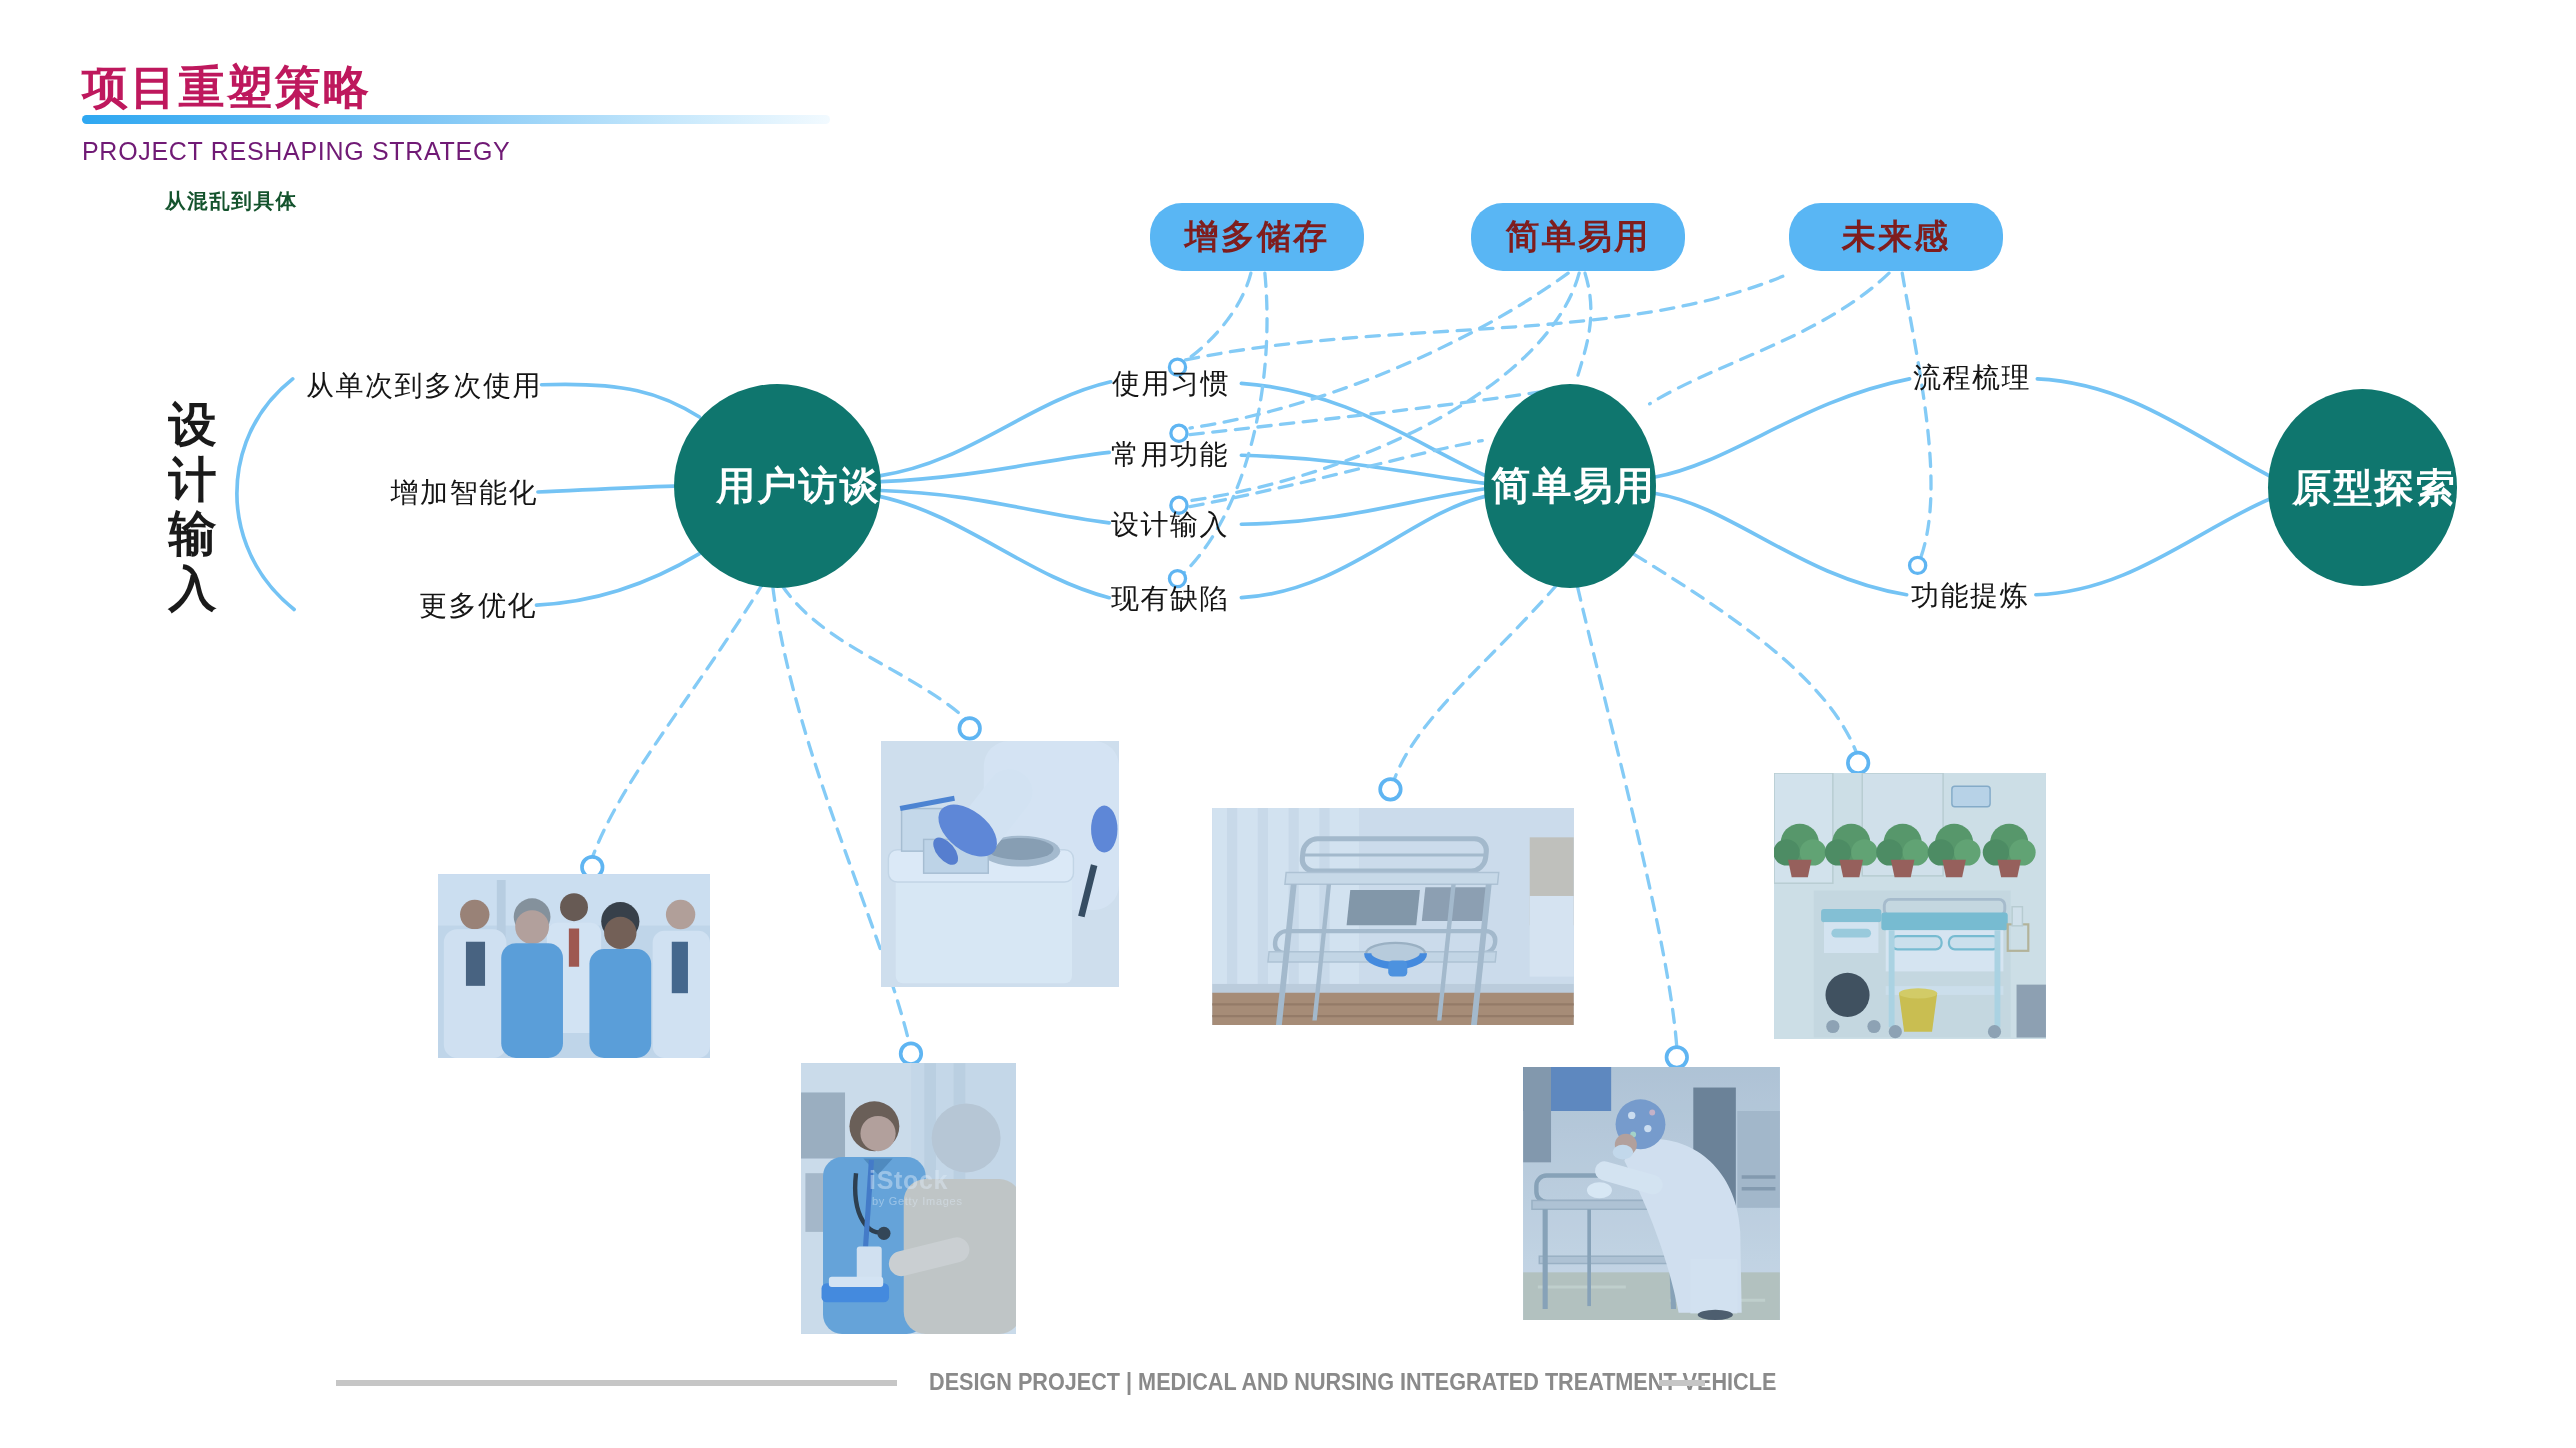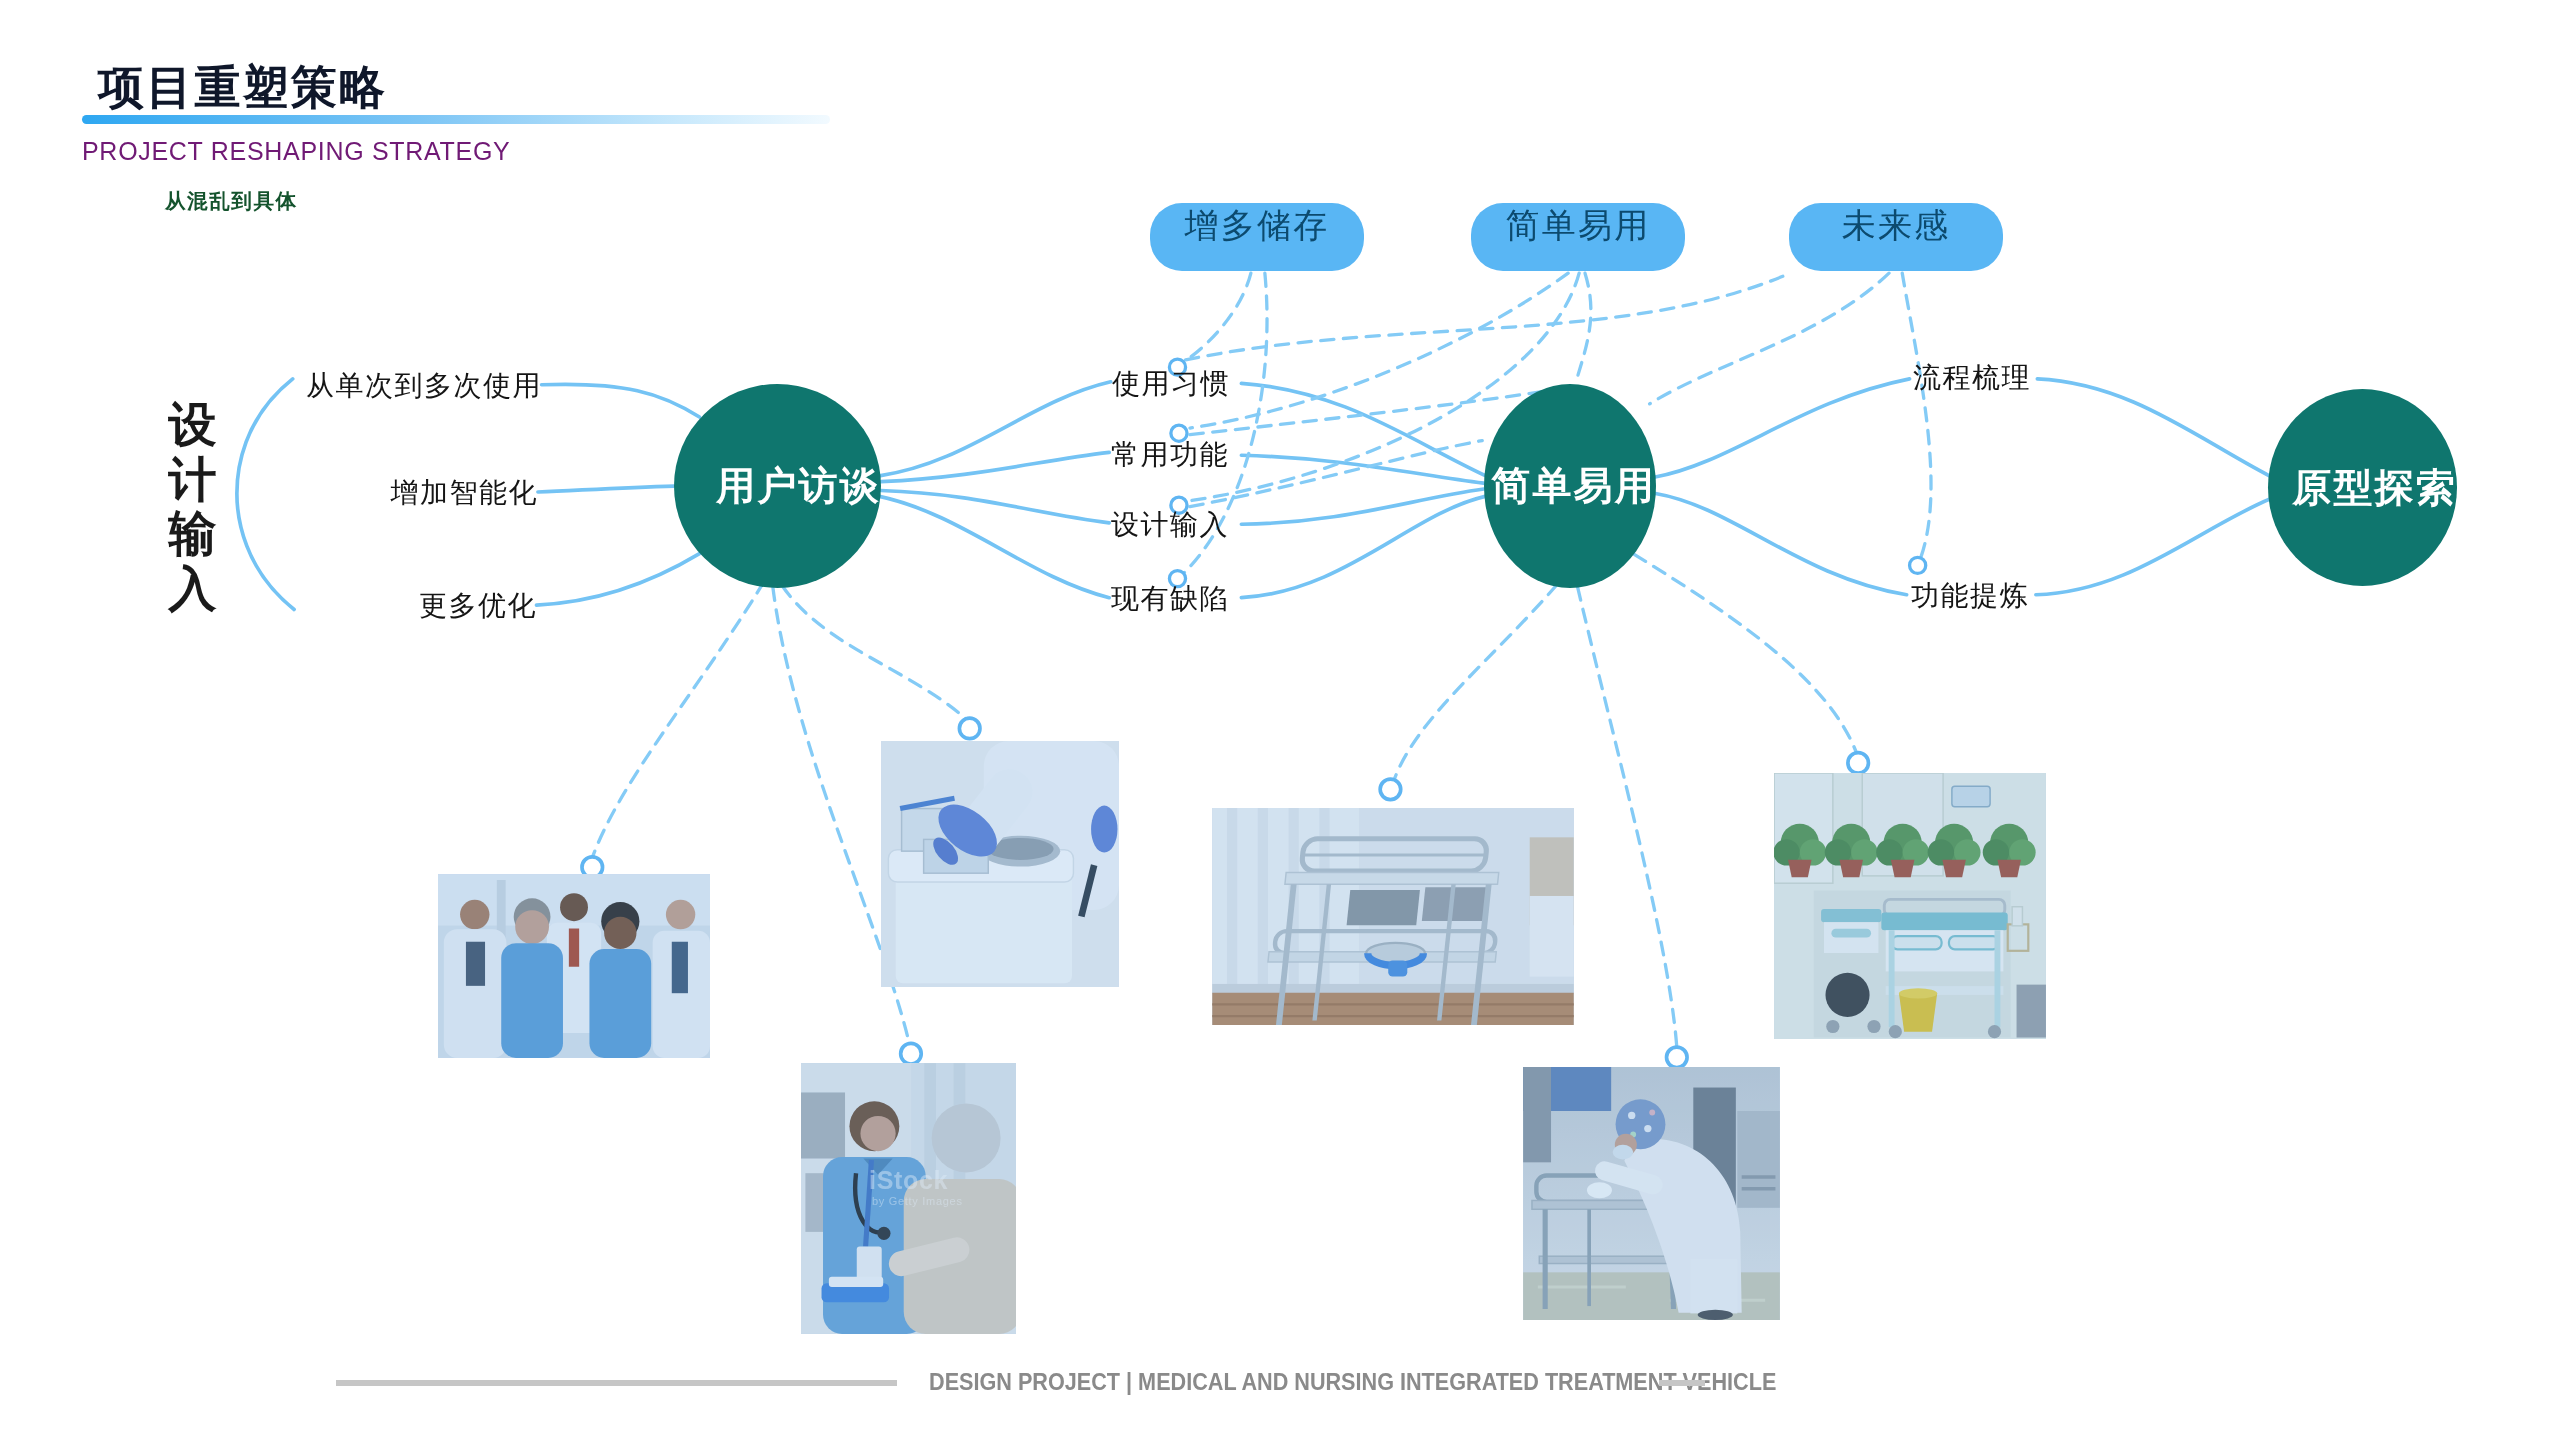--- a/index.html
+++ b/index.html
@@ -2,38 +2,38 @@
 <html style="font-size:11.8px"><head>
 <meta charset="utf-8">
 <style>
   html,body{margin:0;padding:0;background:#ffffff;}
   .slide{
     position:relative;width:2576px;height:1448px;background:#ffffff;overflow:hidden;
     font-family:"Liberation Sans","DejaVu Sans",sans-serif;color:#111;
   }
   .abs{position:absolute;}
   
-  .title{left:98px;top:57px;font-size:46px;font-weight:bold;color:#0f172a;letter-spacing:2.2px;}
+  .title{left:82px;top:57px;font-size:46px;font-weight:bold;color:#be185d;letter-spacing:2.2px;}
   .title-underline{left:82px;top:115px;width:748px;height:8.8px;border-radius:4.4px;
     background:linear-gradient(90deg,#2ea7f1 0%,#7cc5f5 45%,#c9e9fc 80%,#f2faff 100%);}
   .subtitle{left:82px;top:137px;font-size:25px;font-weight:normal;color:#701a75;letter-spacing:0.7px;text-align:center;}
   .tagline{left:165px;top:187px;font-size:20.6px;font-weight:bold;color:#14532d;letter-spacing:1.5px;}
   
   .vertical-label{left:167px;top:398px;width:51px;font-size:48px;font-weight:bold;color:#1a1a1a;
     word-break:break-all;line-height:1.14;text-align:center;}
   
   .lbl{font-size:28px;font-weight:500;color:#151515;letter-spacing:1.5px;white-space:nowrap;
     transform:translateY(-50%);}
   .lbl.r{text-align:right;}
   
   .node{display:flex;align-items:center;justify-content:flex-end;background:#0f766e;color:#fff;
     font-weight:bold;border-radius:50%;letter-spacing:2.2px;}
   .node-big{font-size:39px;}
-  .pill{display:flex;align-items:flex-start;justify-content:center;background:#59b6f4;color:#0c4a6e;
-    font-weight:normal;font-size:34px;border-radius:32px;letter-spacing:2.2px;}
+  .pill{display:flex;align-items:center;justify-content:center;background:#59b6f4;color:#7f1d1d;
+    font-weight:bold;font-size:34px;border-radius:32px;letter-spacing:2.2px;}
   
   .photo{overflow:hidden;background:#dde6ee;}
   .photo svg{display:block;}
   .photo .tint{position:absolute;inset:0;background:rgba(88,156,220,0.20);}
   .wm{position:absolute;color:rgba(255,255,255,0.45);font-weight:bold;letter-spacing:0.7px;}
   
   .footer-line{top:1380px;height:5.9px;background:#c6c6c6;}
   .footer-text{left:907px;top:1369px;width:735px;text-align:center;font-size:23px;font-weight:bold;
     color:#8a8a8a;letter-spacing:0px;transform:scaleX(0.94);white-space:nowrap;}
 </style>

